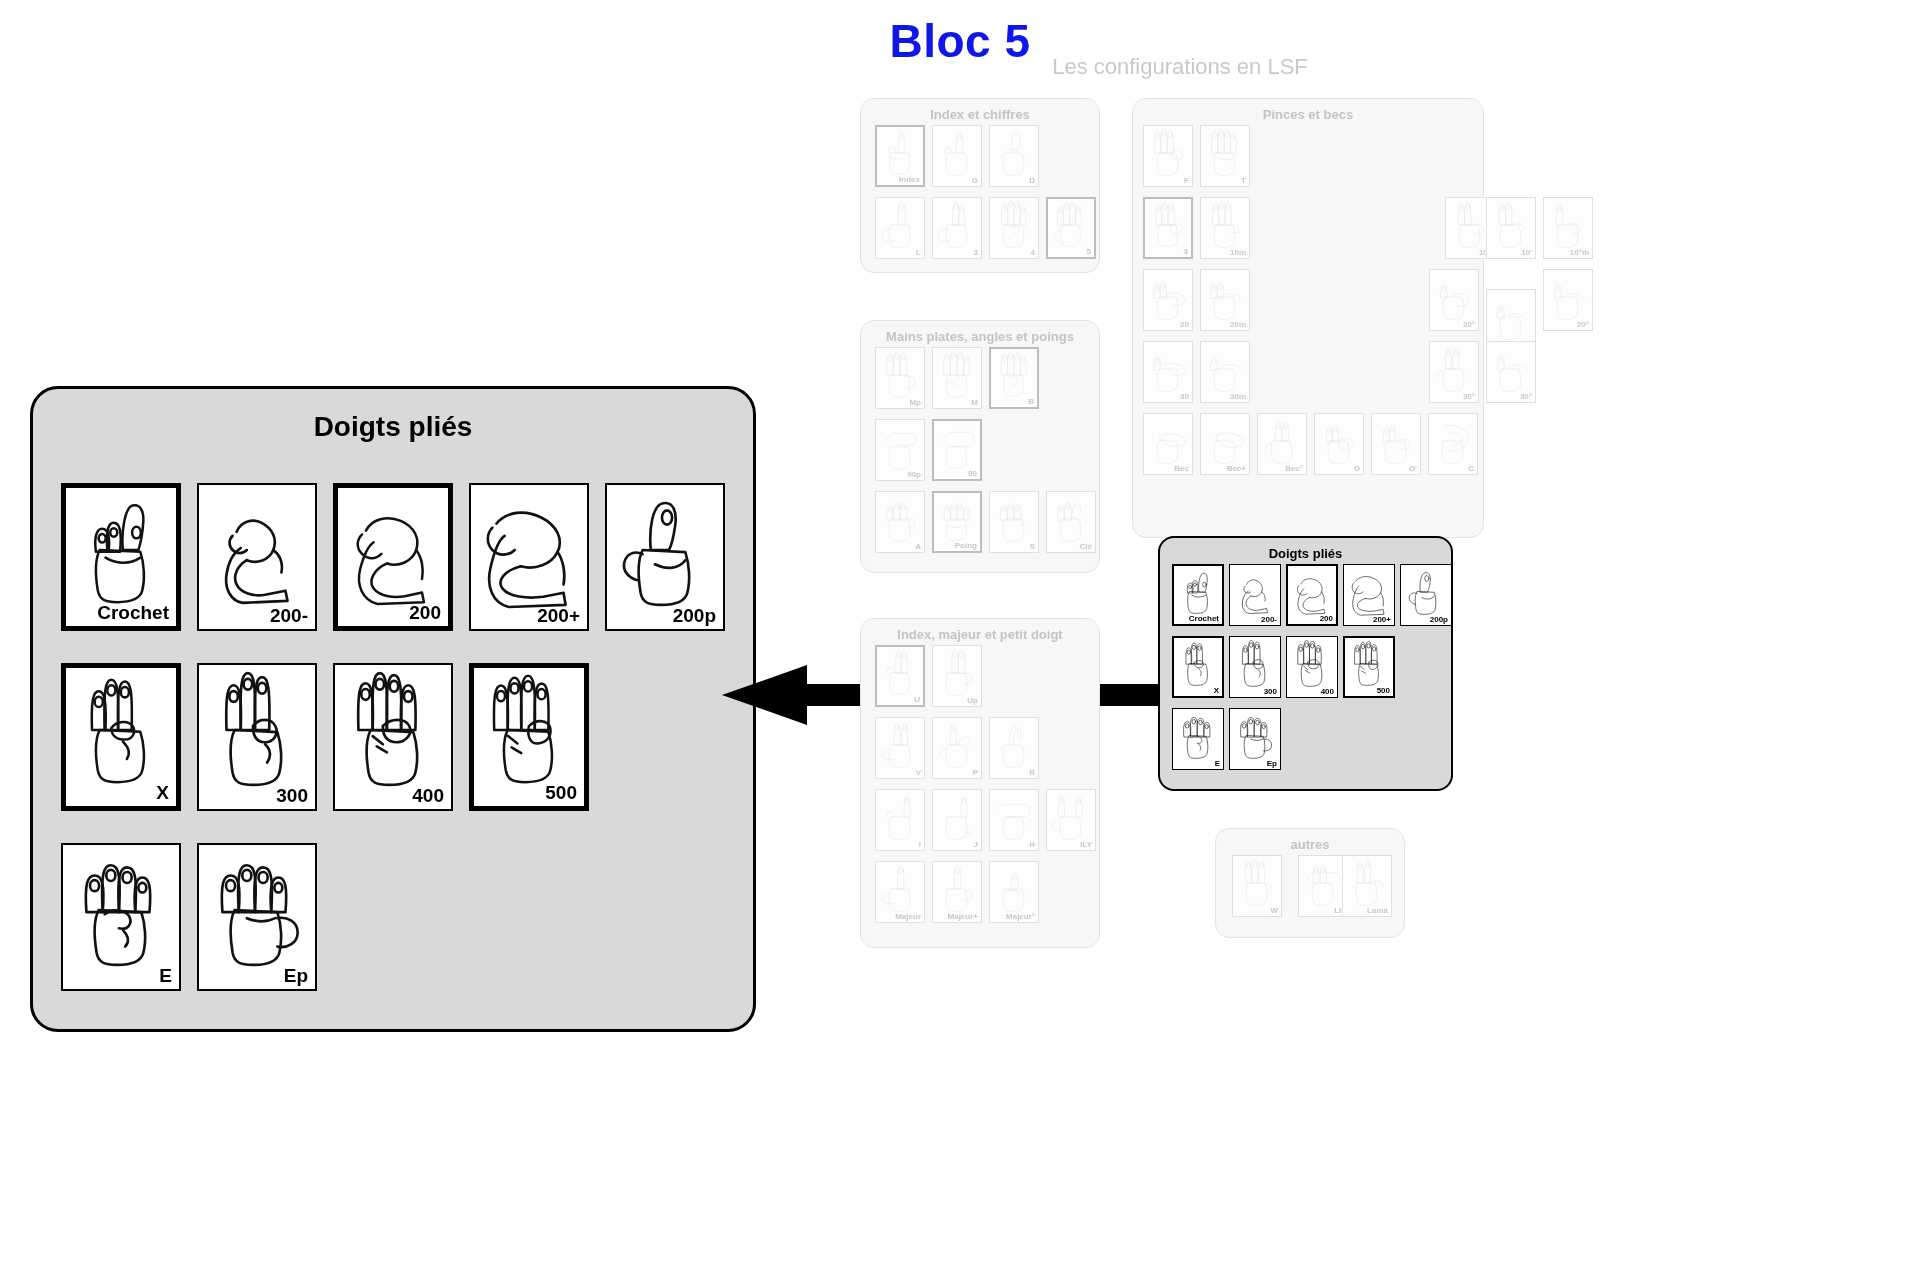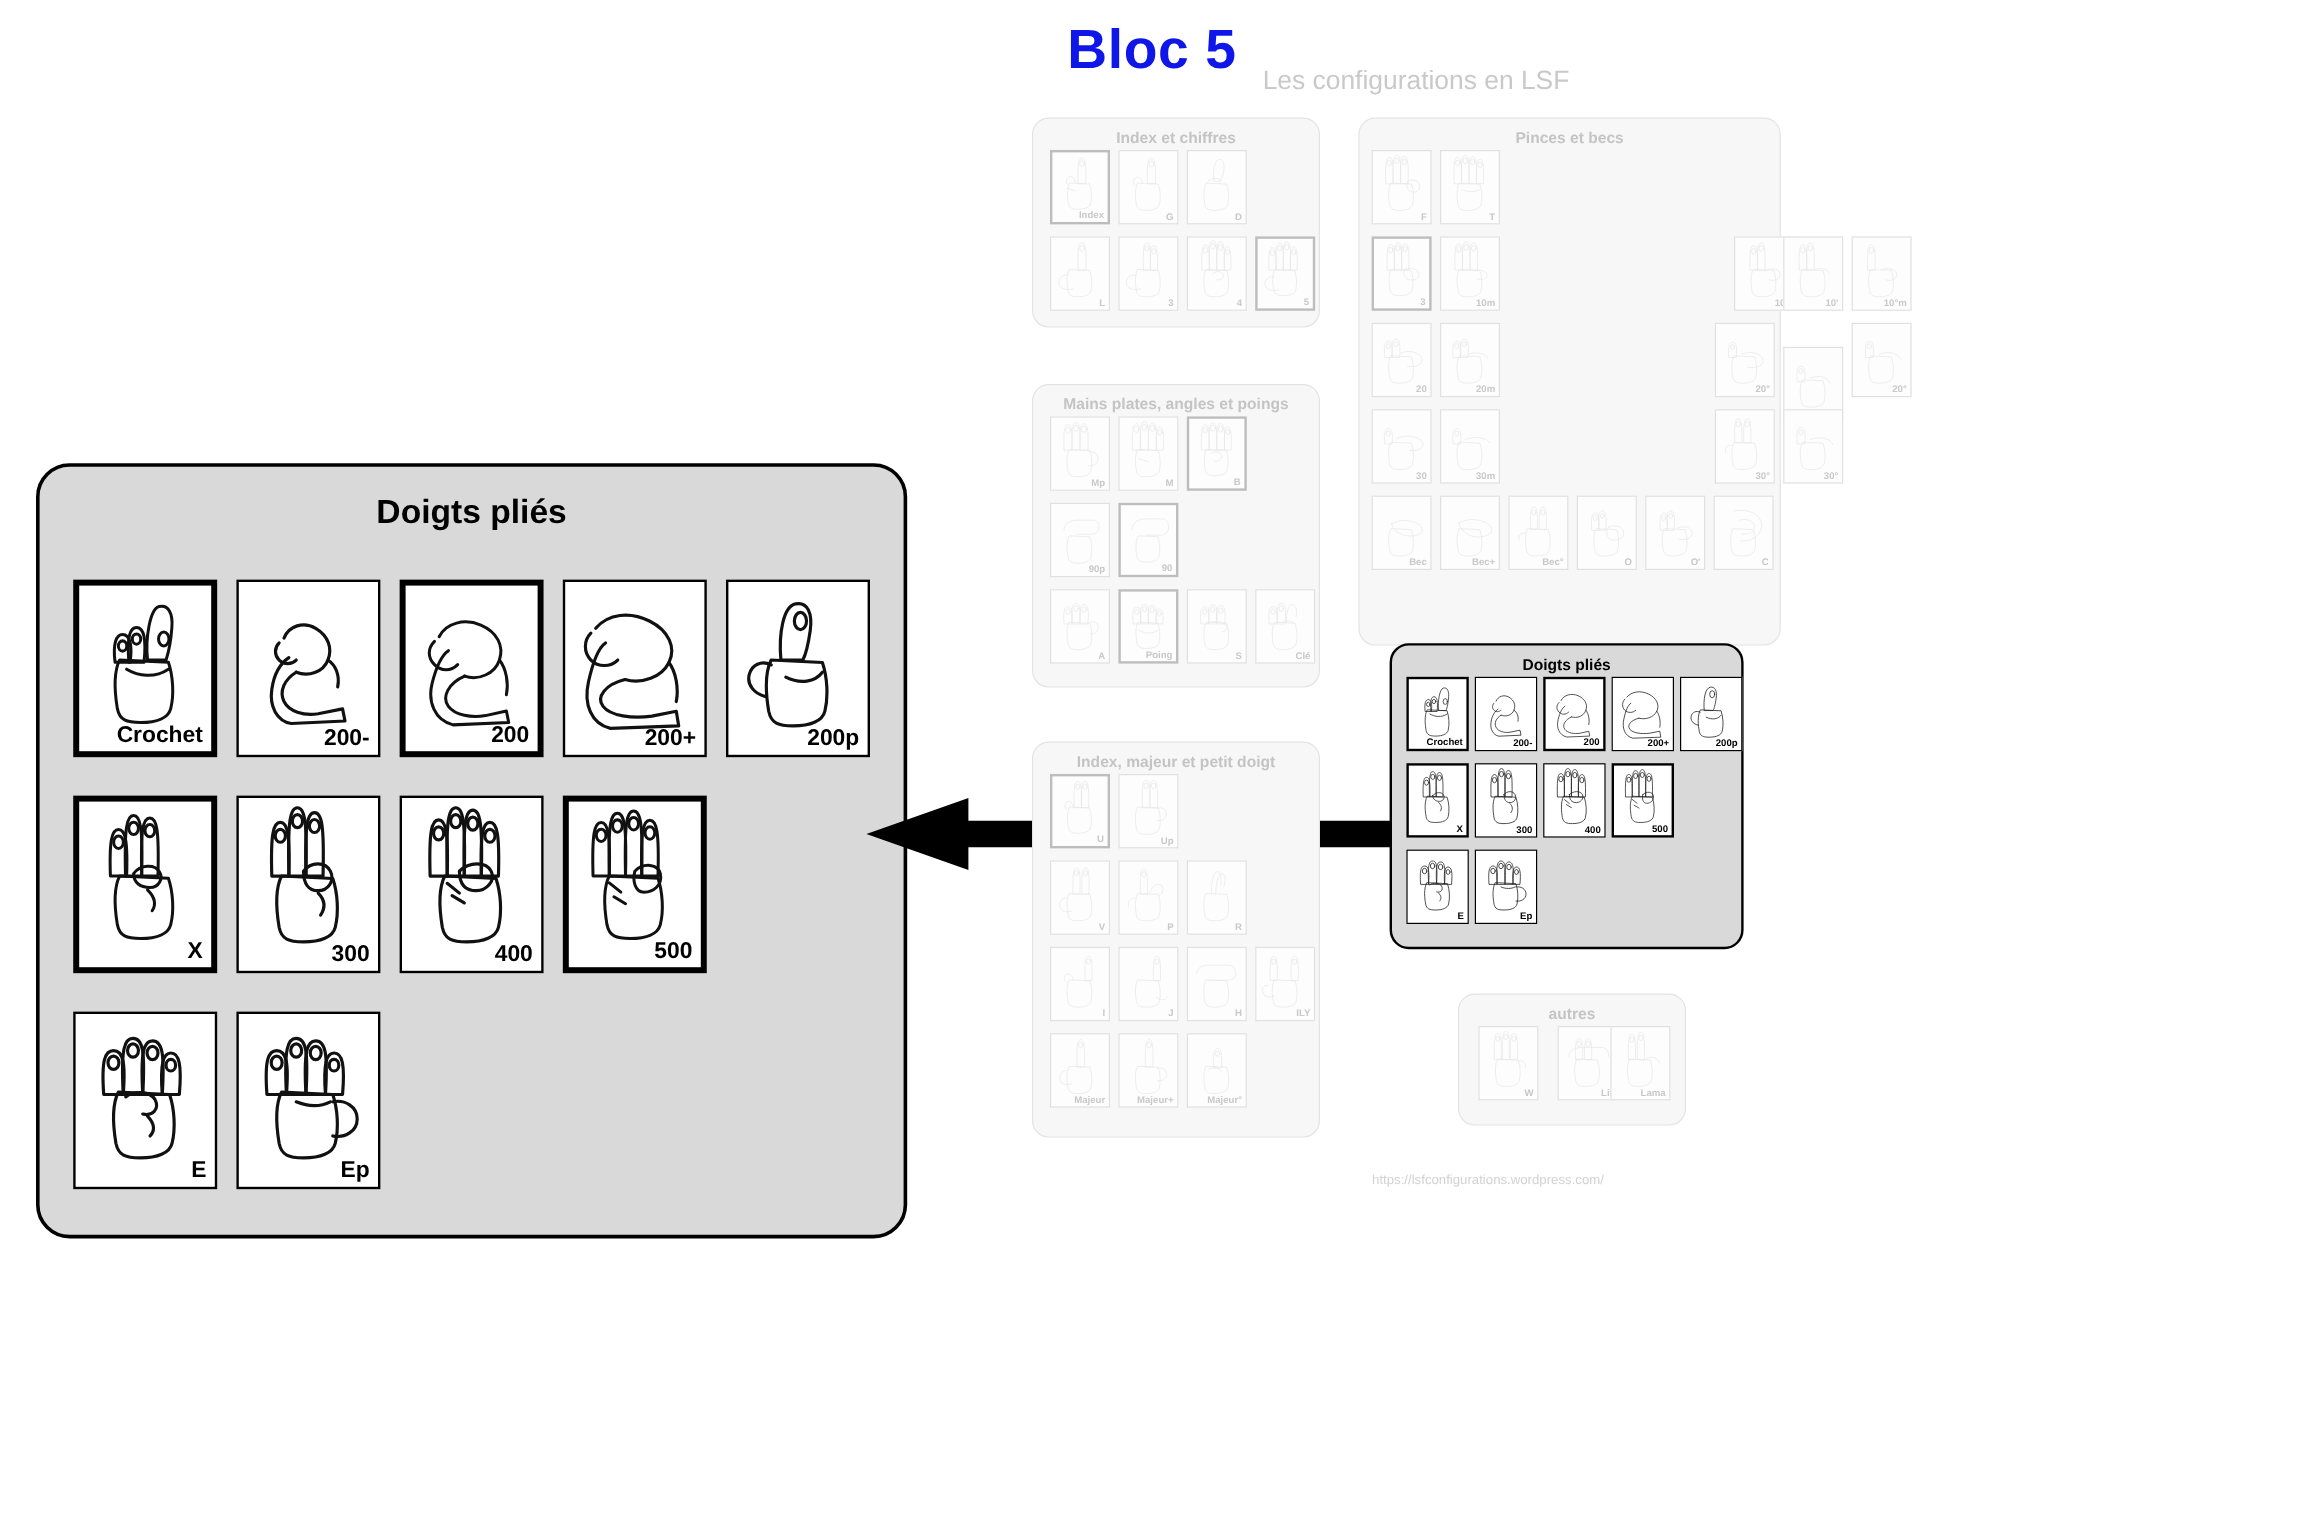--- a/index.html
+++ b/index.html
@@ -1116,14 +1116,13 @@
               <path fill="none" stroke="#e6e6e6" stroke-width="1.4" stroke-linejoin="round" stroke-linecap="round" d="M62 60 C74 54 88 60 88 70"></path>
             </svg>
           </div>
           <span class="ml">Lama</span>
         </div>
       </div>
     </div>
 </div>
 
 <div id="footer">
-  <div>https://lsfconfigurations.wordpress.com/</div>
 </div>
 
 </body></html>

